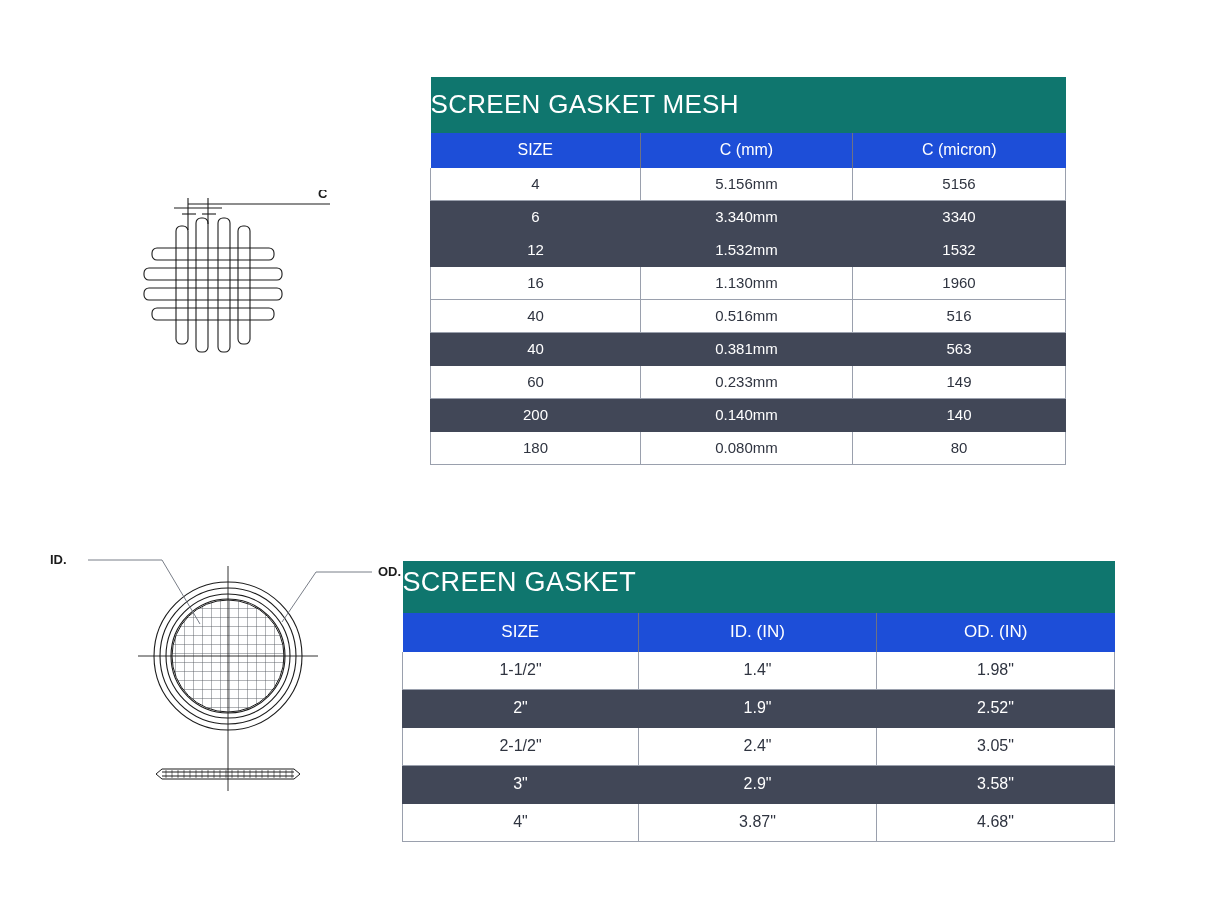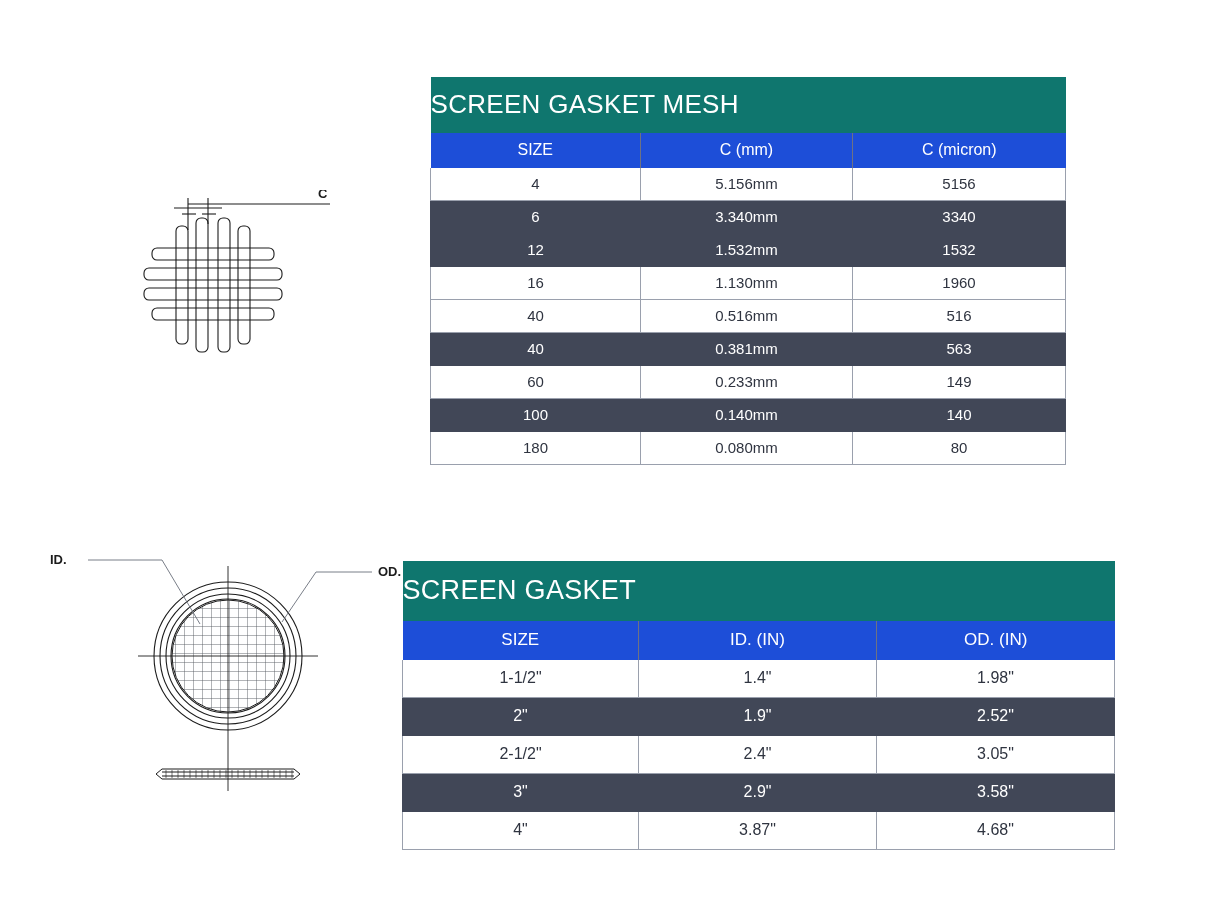--- a/index.html
+++ b/index.html
@@ -73,21 +73,21 @@
 
   
   #gasket-table {
     left: 402px;
     top: 561px;
     width: 712px;
   }
   #gasket-table col.c-size { width: 236px; }
   #gasket-table col.c-id   { width: 238px; }
   #gasket-table col.c-od   { width: 238px; }
-  #gasket-table .title-cell { font-size: 27px; padding: 14px 0 15px 0; }
+  #gasket-table .title-cell { font-size: 27px; padding: 6px 0 15px 0; }
   #gasket-table .head-cell { font-size: 17px; padding: 9px 0 10px 0; }
   #gasket-table td.cell { font-size: 16px; padding: 9px 0 10px 0; }
 
   
   .drawing {
     position: absolute;
   }
   #mesh-drawing {
     left: 130px;
     top: 190px;
@@ -252,21 +252,21 @@
       <td class="cell">40</td>
       <td class="cell">0.381mm</td>
       <td class="cell">563</td>
     </tr>
     <tr class="row-light">
       <td class="cell">60</td>
       <td class="cell">0.233mm</td>
       <td class="cell">149</td>
     </tr>
     <tr class="row-dark">
-      <td class="cell">100</td>
+      <td class="cell">200</td>
       <td class="cell">0.140mm</td>
       <td class="cell">140</td>
     </tr>
     <tr class="row-light">
       <td class="cell">180</td>
       <td class="cell">0.080mm</td>
       <td class="cell">80</td>
     </tr>
   </tbody>
 </table>

